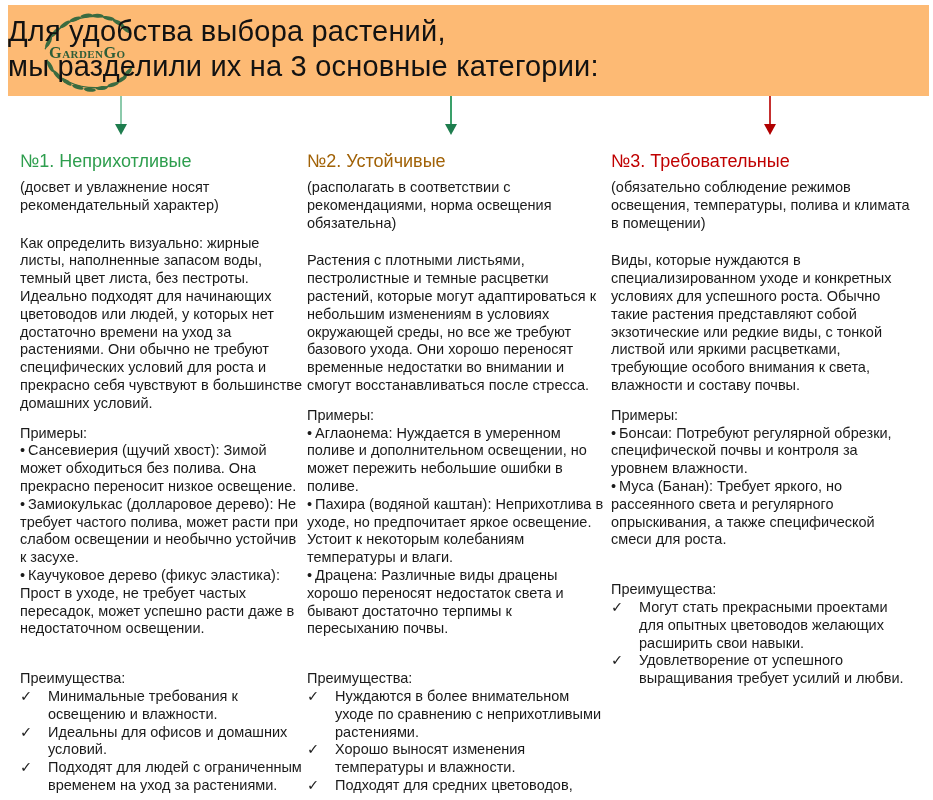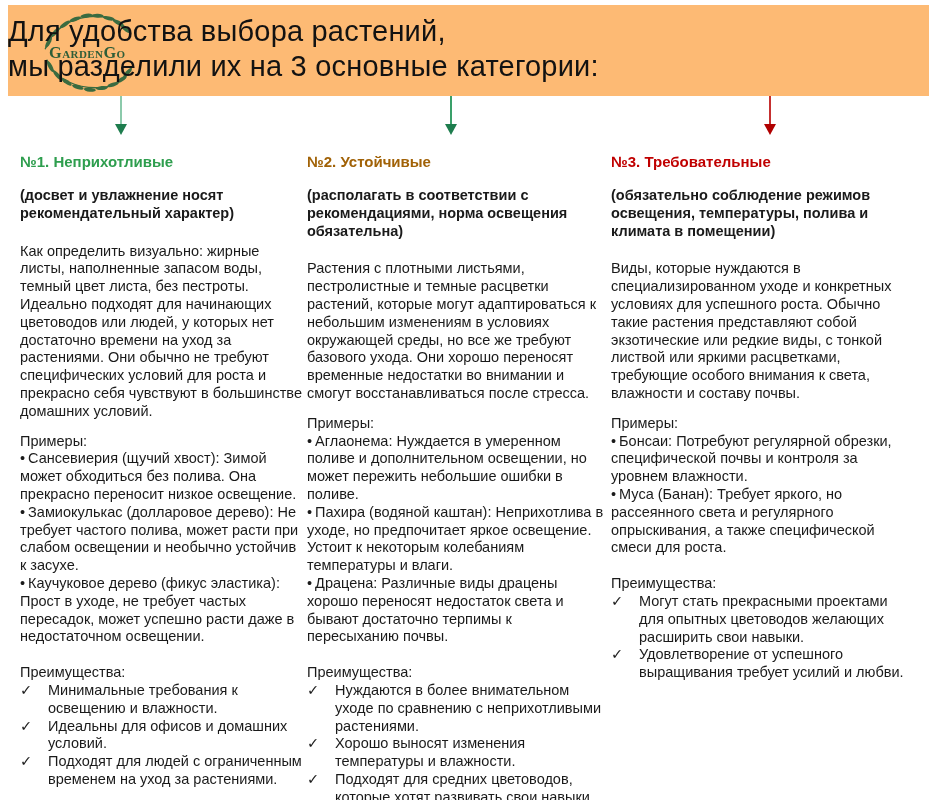--- a/index.html
+++ b/index.html
@@ -20,27 +20,27 @@
   .arrow-stem { width: 2px; height: 28px; }
   .arrow-head { width: 0; height: 0; border-left: 6px solid transparent;
     border-right: 6px solid transparent; border-top: 11px solid #000; }
 
   
   .col { position: absolute; top: 152px; font-size: 14.5px; line-height: 17.8px; }
   #col-1 { left: 20px;  width: 284px; }
   #col-2 { left: 307px; width: 297px; }
   #col-3 { left: 611px; width: 302px; }
 
-  .cat-heading { font-weight: bold; font-size: 15px; line-height: 19px; margin-bottom: 16px; }
-  .cat-sub { font-weight: bold; margin-bottom: 20px; }
+  .cat-heading { font-weight: normal; font-size: 18px; line-height: 19px; margin-bottom: 8px; }
+  .cat-sub { font-weight: normal; margin-bottom: 20px; }
   .cat-body { margin-bottom: 12px; }
   .section-label { }
   .bullet-item { }
   .bullet-glyph { margin-right: 3px; }
-  .advantages-label { margin-top: 18px; }
+  .advantages-label { margin-top: 32px; }
   .check-item { padding-left: 28px; text-indent: -28px; }
   .check { display: inline-block; width: 28px; text-indent: 0; }
 </style>
 </head>
 <body>
 
 <div id="page">
 
   <div class="band">
     <svg class="logo" viewBox="0 0 130 100">

